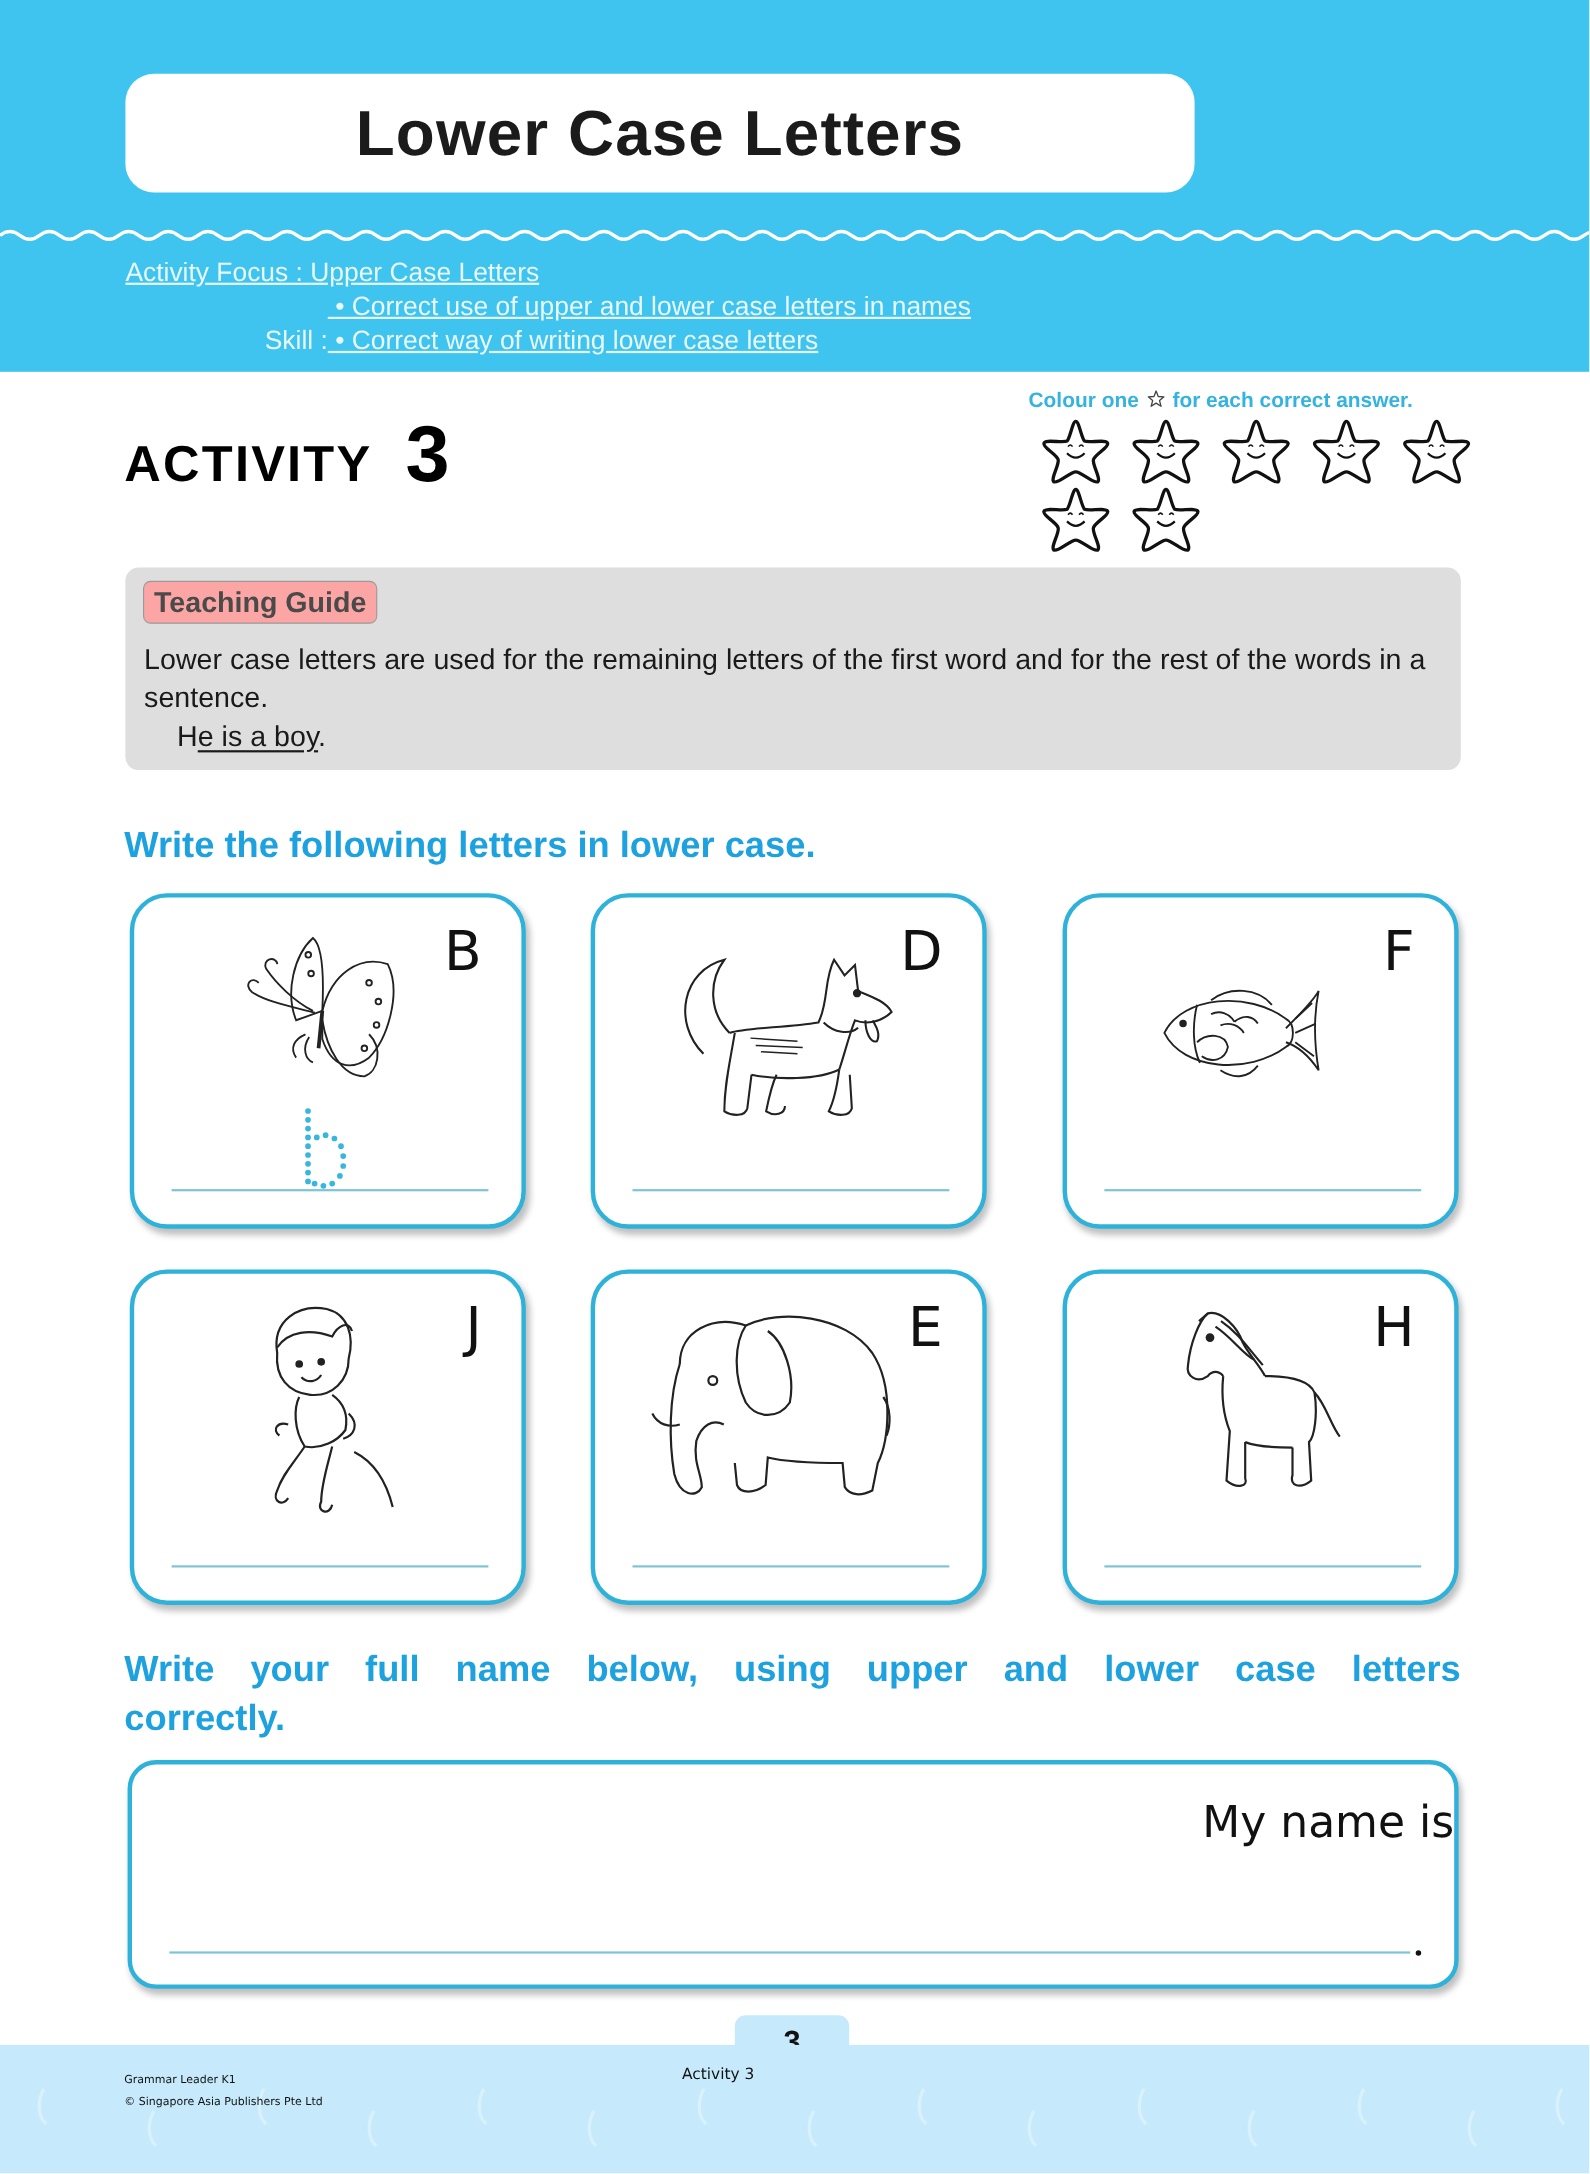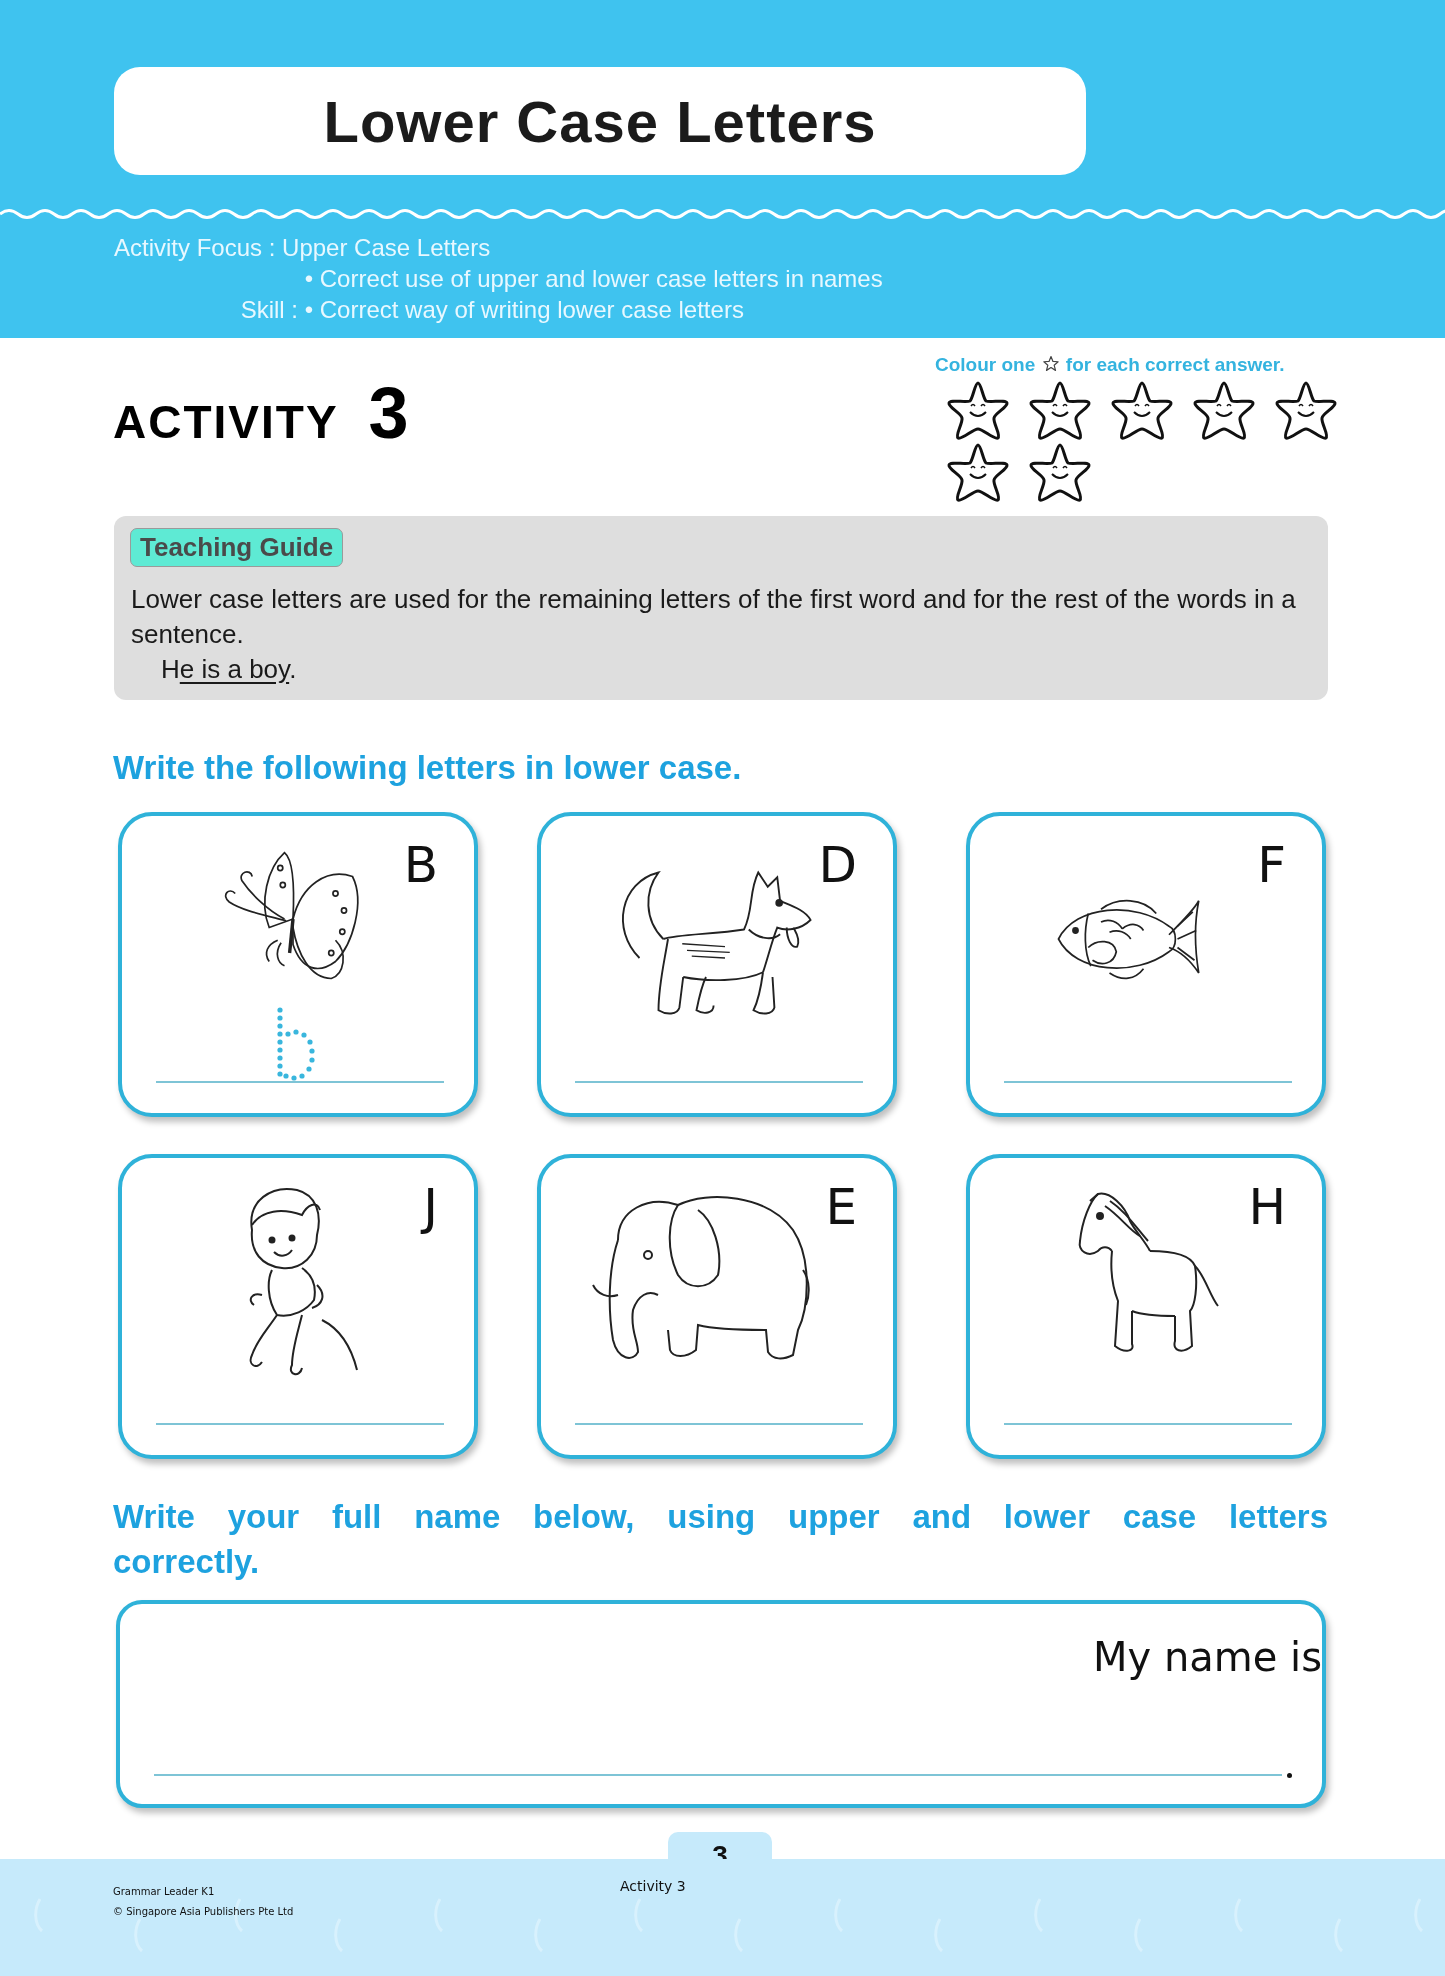--- a/index.html
+++ b/index.html
@@ -18,21 +18,21 @@
   }
   .title-text {
     font-family: "Liberation Sans", sans-serif; font-weight: 700;
     font-size: 58px; letter-spacing: 1px; color: #1b1b1b;
   }
   .wave {
     position: absolute; left: 0; top: 205px; width: 1445px; height: 18px;
   }
   .focus-block {
     position: absolute; left: 114px; top: 232px; color: #e8f8ff;
-    font-family: "Liberation Sans", sans-serif; font-size: 24px; line-height: 31px;
+    font-family: "Liberation Sans", sans-serif; font-size: 24px; line-height: 31px; text-decoration: underline;
   }
   .focus-row { white-space: nowrap; }
   .focus-label-skill { display: inline-block; width: 184px; text-align: right; }
   .focus-indent { display: inline-block; width: 184px; }
 
   
   .activity-heading {
     position: absolute; left: 113px; top: 372px; display: flex; align-items: baseline;
     color: #000000; font-weight: 700; font-family: "Liberation Sans", sans-serif;
   }
@@ -48,21 +48,21 @@
   .star { width: 82px; height: 62px; display: flex; align-items: center; justify-content: center; }
   .star svg { width: 66px; height: 62px; }
 
   
   .guide-box {
     position: absolute; left: 114px; top: 516px; width: 1214px; height: 184px;
     background: #dedede; border-radius: 12px;
   }
   .guide-tag {
     position: absolute; left: 16px; top: 12px; padding: 3px 9px;
-    background: #5eead4; border: 1.5px solid #9a9a9a; border-radius: 7px;
+    background: #fca5a5; border: 1.5px solid #9a9a9a; border-radius: 7px;
     font-size: 26px; font-weight: 700; color: #4a4a4a;
   }
   .guide-text {
     position: absolute; left: 17px; top: 66px; width: 1190px;
     font-size: 26px; line-height: 35px; color: #1a1a1a;
   }
   .guide-example { padding-left: 30px; }
   .guide-example .ul { text-decoration: underline; text-underline-offset: 4px; }
 
   

